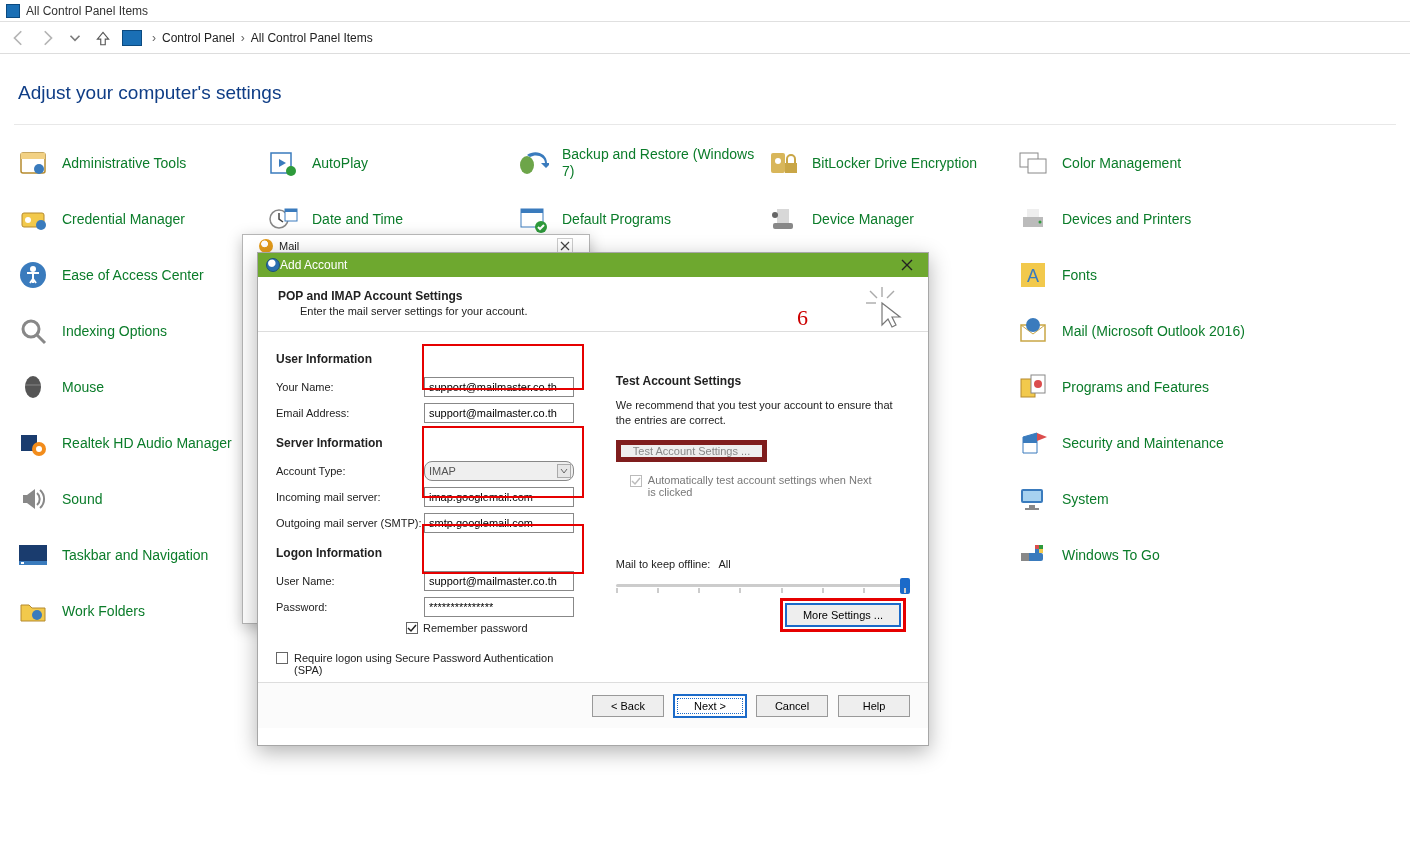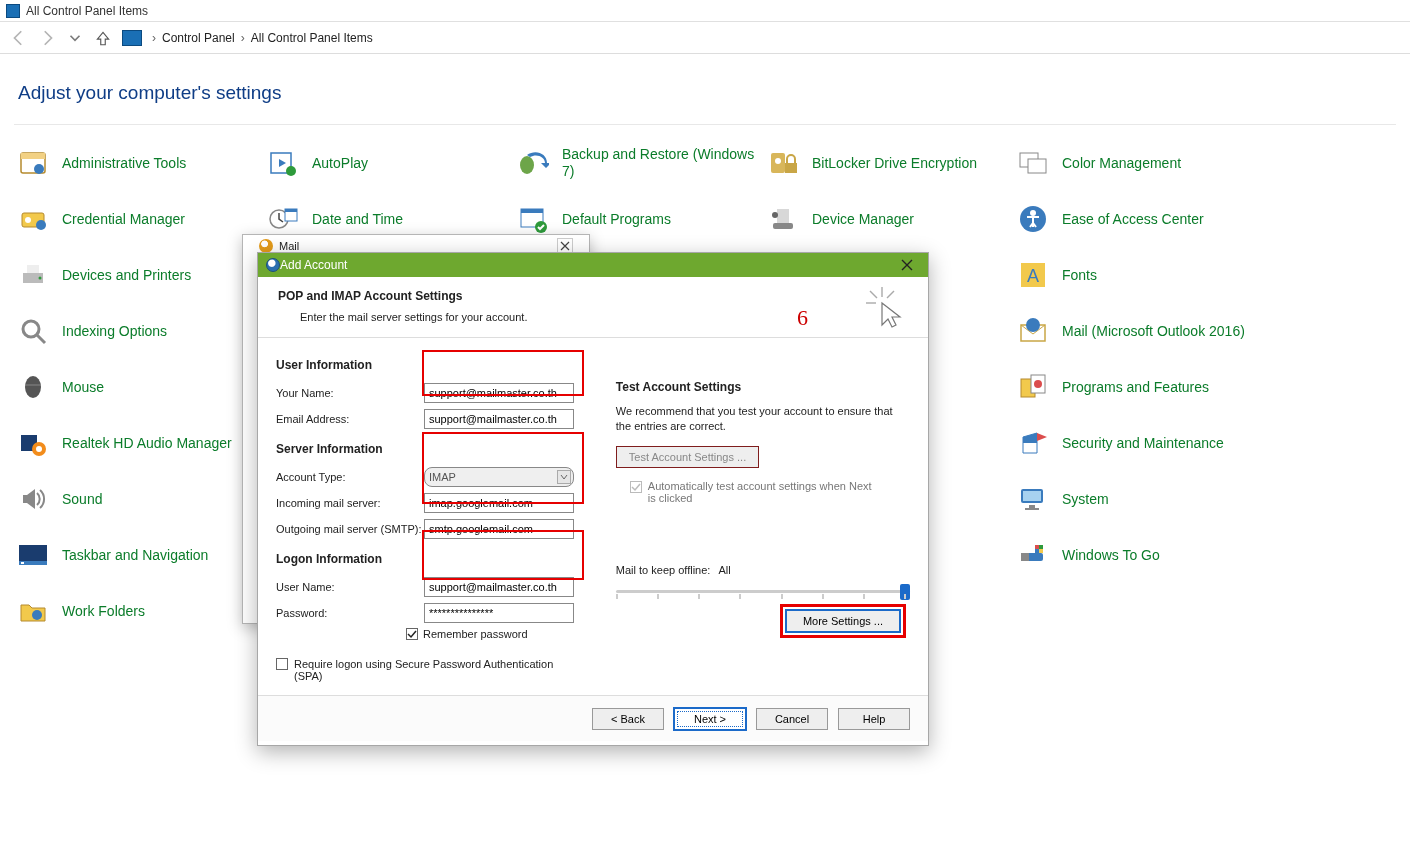--- a/index.html
+++ b/index.html
@@ -36,21 +36,21 @@
 
 
 .add-dlg { position:absolute; left:257px; top:252px; width:672px; height:494px; background:#fff; border:1px solid #a7a7a7; box-shadow:0 6px 20px rgba(0,0,0,.3); }
 .add-dlg .hdr { height:24px; background:#6ea82f; display:flex; align-items:center; justify-content:space-between; padding:0 8px; color:#fff; }
 .add-dlg .hdr .t { display:flex; align-items:center; font-size:12px; }
 .add-dlg .hdr .ico { width:14px; height:14px; border-radius:50%; background:radial-gradient(circle at 40% 35%, #fff 0 30%, #2a6fb0 40% 100%); border:1px solid #1b4f7b; }
 .add-dlg .hdr .close { width:26px; height:20px; display:flex; align-items:center; justify-content:center; color:#222; }
 
 .add-dlg .sub { padding:12px 20px 14px 20px; border-bottom:1px solid #ddd; position:relative; }
 .add-dlg .sub .h1 { font-weight:600; font-size:12px; }
-.add-dlg .sub .h2 { font-size:11px; margin-left:22px; margin-top:8px; }
+.add-dlg .sub .h2 { font-size:11px; margin-left:22px; margin-top:2px; }
 .add-dlg .sub .step-num { position:absolute; right:120px; top:28px; color:#cc0000; font-size:22px; font-family: Georgia, serif; }
 .add-dlg .sub .cursor-ic { position:absolute; right:18px; top:8px; }
 
 .add-dlg .body { padding:14px 18px 0 18px; display:flex; gap:26px; position:relative; height: 360px; }
 .col-left { width: 320px; }
 .col-right { width: 300px; margin-top: 22px; }
 
 .sect-head { font-weight:600; font-size:12px; margin: 6px 0 10px 0; }
 .form-row { display:flex; align-items:center; margin-bottom:4px; height:22px; }
 .form-row label { width:148px; font-size:11px; }
@@ -58,35 +58,35 @@
 .form-row .selectbox { display:flex; align-items:center; justify-content:space-between; background:#efefef; color:#555; padding-right:2px;border-radius:8px; }
 .form-row .selectbox .dd { width:14px; height:14px; border:1px solid #aaa; background:#e6e6e6; display:flex; align-items:center; justify-content:center; }
 
 .red-box { position:absolute; border:2px solid #e60000; pointer-events:none; }
 
 .chk-row { display:flex; align-items:flex-start; gap:6px; font-size:11px; margin-top:6px; }
 .remember-row { display:flex; align-items:center; gap:5px; font-size:11px; margin-left:130px; margin-top:4px; }
 .remember-row .chk { width:12px; height:12px; border:1px solid #666; display:flex; align-items:center; justify-content:center; background:#fff; }
 
 .test-text { font-size:11px; margin-bottom:12px; line-height:1.35; }
-.test-btn { background:#eee; border:1px solid #7f1d1d; height:22px; padding:0 12px; font-size:11px; color:#888; }
+.test-btn { background:#eee; border:5px solid #7f1d1d; height:22px; padding:0 12px; font-size:11px; color:#888; }
 .auto-test { display:flex; align-items:flex-start; gap:6px; font-size:11px; margin-top:12px; color:#777; }
 .auto-test .chk { width:12px; height:12px; border:1px solid #bbb; display:flex; align-items:center; justify-content:center; background:#fff; margin-left:14px; margin-top:1px; }
 
 .offline-label { font-size:11px; margin-top:60px; display:flex; gap:8px; }
 .slider { position:relative; height:20px; margin-top:6px; }
 .slider .track { position:absolute; height:3px; background:#ccc; left:0; right:0; top:8px; border-radius:2px; }
 .slider .thumb { position:absolute; width:10px; height:16px; background:#1b6ac9; right:0; top:2px; border-radius:2px; }
 .slider .tick { position:absolute; width:2px; height:5px; background:#ccc; top:12px; }
 
 .more-btn-wrap { position:absolute; right:22px; bottom:60px; }
 .more-btn { height:22px; padding:0 16px; border:1px solid #888; background:#eee; font-size:11px; }
 .red-outline { border:3px solid #e60000; padding:3px; display:inline-block; }
 
-.dlg-footer { position:absolute; bottom:4px; left:0; right:0; height:46px; border-top:1px solid #ddd; display:flex; align-items:center; justify-content:flex-end; gap:10px; padding:0 18px; background:#fbfbfb; }
+.dlg-footer { position:absolute; bottom:17px; left:0; right:0; height:46px; border-top:1px solid #ddd; display:flex; align-items:center; justify-content:flex-end; gap:10px; padding:0 18px; background:#fbfbfb; }
 .dlg-footer button { width:72px; height:22px; border:1px solid #999; background:#eee; font-size:11px; }
 .dlg-footer button.primary { border:1px solid #1b6ac9; background:#fff; outline:1px dotted #1b6ac9; outline-offset:-4px; box-shadow:0 0 0 1px #1b6ac9; }
 
 
 .ci-icon svg { width:32px; height:32px; }
 </style>
 </head>
 <body>
 
 <div class="title-bar">
@@ -217,36 +217,36 @@
             <rect x="6" y="20" width="20" height="6" rx="2" fill="#888"></rect>
             <rect x="10" y="6" width="12" height="14" fill="#d8d8d8"></rect>
             <circle cx="8" cy="12" r="3" fill="#666"></circle>
           </svg>
         </span>
         <span class="ci-label">Device Manager</span>
       </div>
       <div class="cp-item">
         <span class="ci-icon">
           <svg viewBox="0 0 32 32">
+            <rect x="6" y="14" width="20" height="10" fill="#bbb"></rect>
+            <rect x="10" y="6" width="12" height="8" fill="#eee"></rect>
+            <circle cx="23" cy="19" r="1.5" fill="#2e9a3b"></circle>
+          </svg>
+        </span>
+        <span class="ci-label">Devices and Printers</span>
+      </div>
+      <div class="cp-item">
+        <span class="ci-icon">
+          <svg viewBox="0 0 32 32">
             <circle cx="16" cy="16" r="13" fill="#3a7bbd"></circle>
             <circle cx="16" cy="10" r="3" fill="#fff"></circle>
             <path d="M10 14 h12 M16 14 v10 M13 24 l3 -4 l3 4" stroke="#fff" stroke-width="2" fill="none"></path>
           </svg>
         </span>
         <span class="ci-label">Ease of Access Center</span>
-      </div>
-      <div class="cp-item">
-        <span class="ci-icon">
-          <svg viewBox="0 0 32 32">
-            <rect x="6" y="14" width="20" height="10" fill="#bbb"></rect>
-            <rect x="10" y="6" width="12" height="8" fill="#eee"></rect>
-            <circle cx="23" cy="19" r="1.5" fill="#2e9a3b"></circle>
-          </svg>
-        </span>
-        <span class="ci-label">Devices and Printers</span>
       </div>
       <div style="height: 40px;"></div>
       <div style="height: 40px;"></div>
       <div style="height: 40px;"></div>
       <div class="cp-item">
         <span class="ci-icon">
           <svg viewBox="0 0 32 32">
             <rect x="4" y="4" width="24" height="24" fill="#f2c94c"></rect>
             <text x="16" y="23" font-size="18" font-family="serif" text-anchor="middle" fill="#3a7bbd">A</text>
           </svg>

